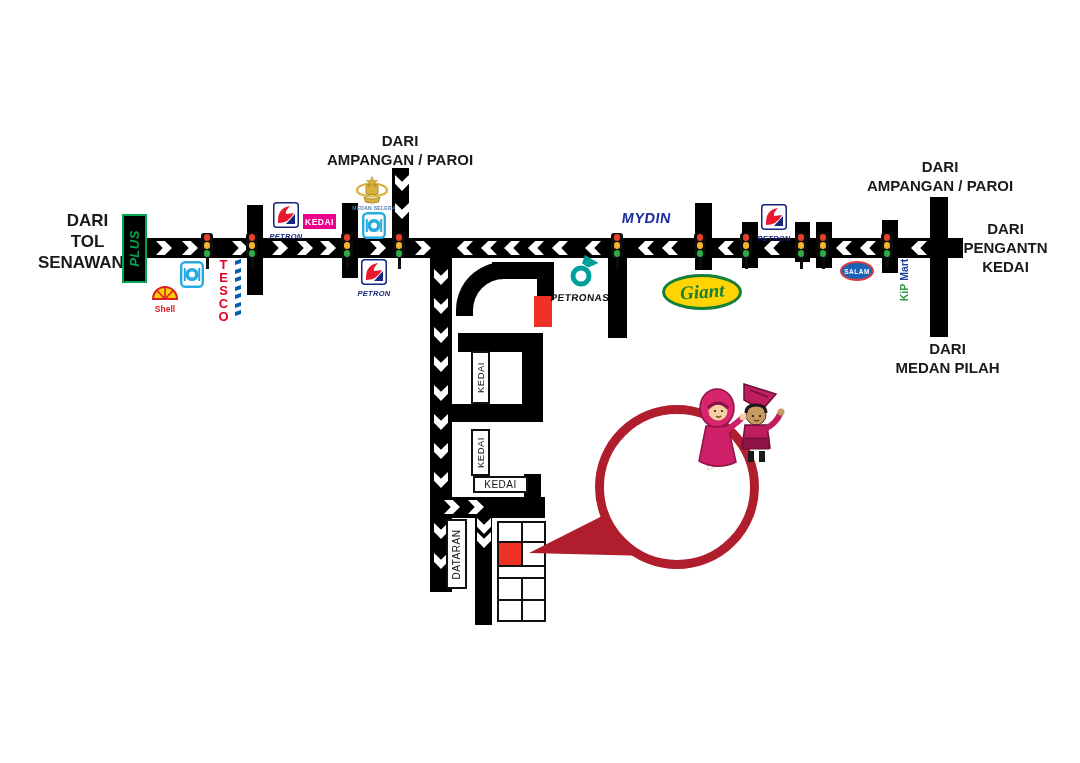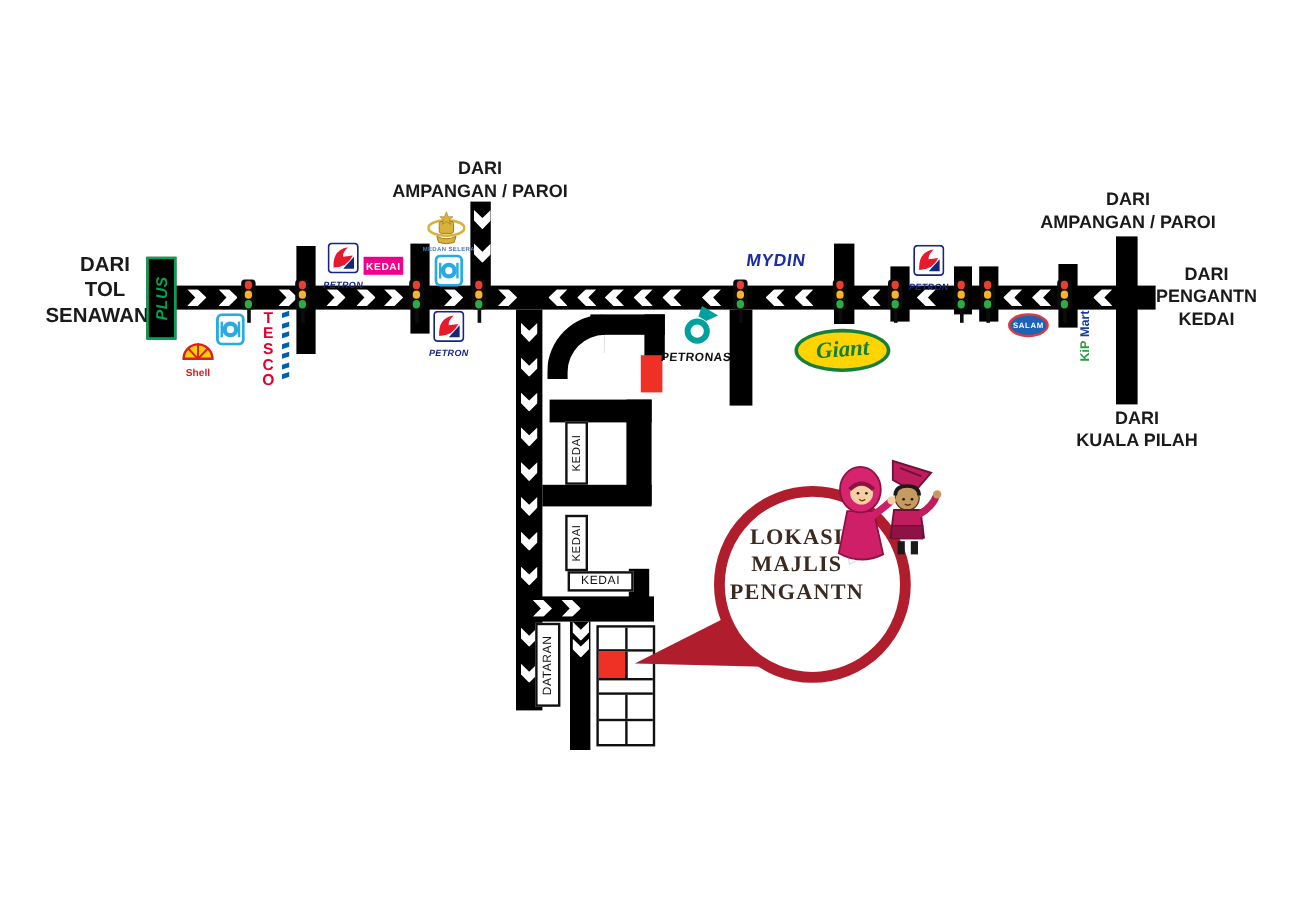--- a/index.html
+++ b/index.html
@@ -136,21 +136,21 @@
   </div>
 
   <div class="dir-label" style="left:958px;top:219px;width:95px;">
     <div>DARI</div>
     <div>PENGANTN</div>
     <div>KEDAI</div>
   </div>
 
   <div class="dir-label" style="left:890px;top:339px;width:115px;">
     <div>DARI</div>
-    <div>KUALA PILAH</div>
+    <div>MEDAN PILAH</div>
   </div>
 
   <div class="loop-arc"></div>
   <div class="red-block"></div>
 
   <div class="plus-sign">
     <span>PLUS</span>
   </div>
 
   <div class="shell-wrap">
@@ -280,25 +280,20 @@
     <div class="row" style="height:19px;">
         <div class="cell split"></div>
         <div class="cell"></div>
       </div>
   </div>
 
   <svg class="balloon-tail" width="1080" height="763">
     <polygon points="529,553 618,508 650,556" fill="#b01e2e"></polygon>
   </svg>
   <div class="balloon"></div>
-  <div class="balloon-text">
-    <div>LOKASI</div>
-    <div>MAJLIS</div>
-    <div>PENGANTN</div>
-  </div>
 
   <svg class="couple" width="106" height="104" viewBox="0 0 106 104">
     <path d="M30,42 Q16,66 24,92 L33,88 Q27,64 38,46 Z" fill="#ffffff" stroke="#d8d8d8" stroke-width="1"></path>
     <path d="M22,48 L44,48 L52,84 Q33,93 15,83 Z" fill="#cf1f68" stroke="#8e1243" stroke-width="1.5"></path>
     <path d="M43,52 Q54,44 58,40" stroke="#cf1f68" stroke-width="6" fill="none" stroke-linecap="round"></path>
     <ellipse cx="33" cy="30" rx="17" ry="19" fill="#d6246e" stroke="#8e1243" stroke-width="1.5"></ellipse>
     <circle cx="34" cy="33" r="9.5" fill="#f6cfa4"></circle>
     <path d="M24,30 Q34,20 44,30" fill="none" stroke="#8e1243" stroke-width="3.5"></path>
     <circle cx="31" cy="33" r="1.1" fill="#222"></circle>
       <circle cx="38" cy="33" r="1.1" fill="#222"></circle>

